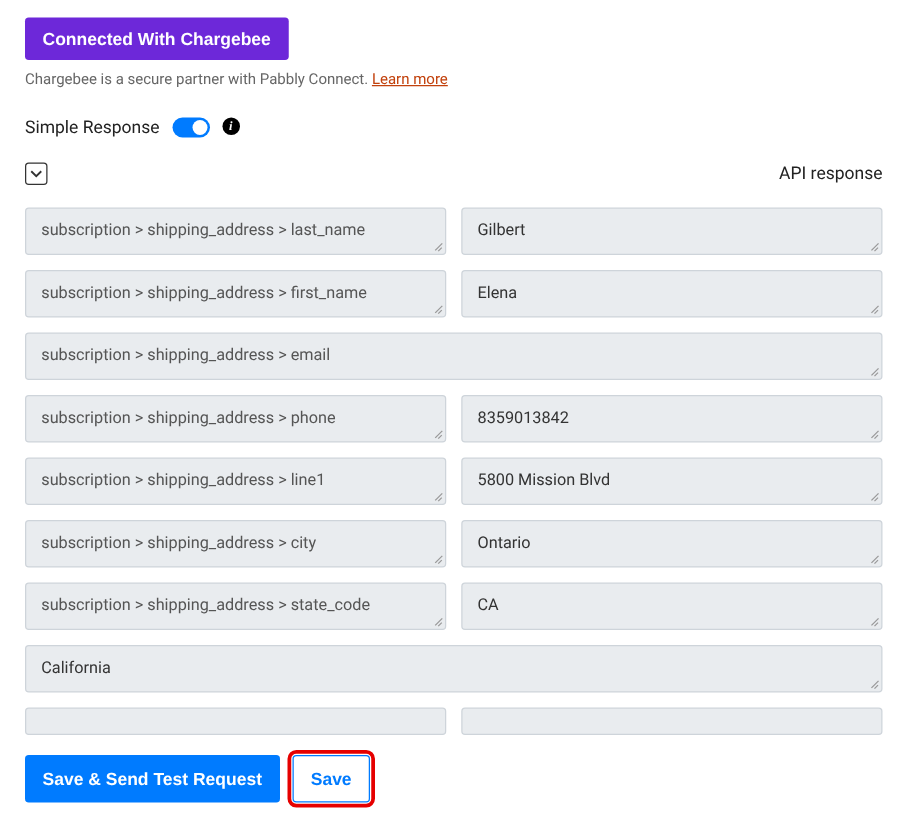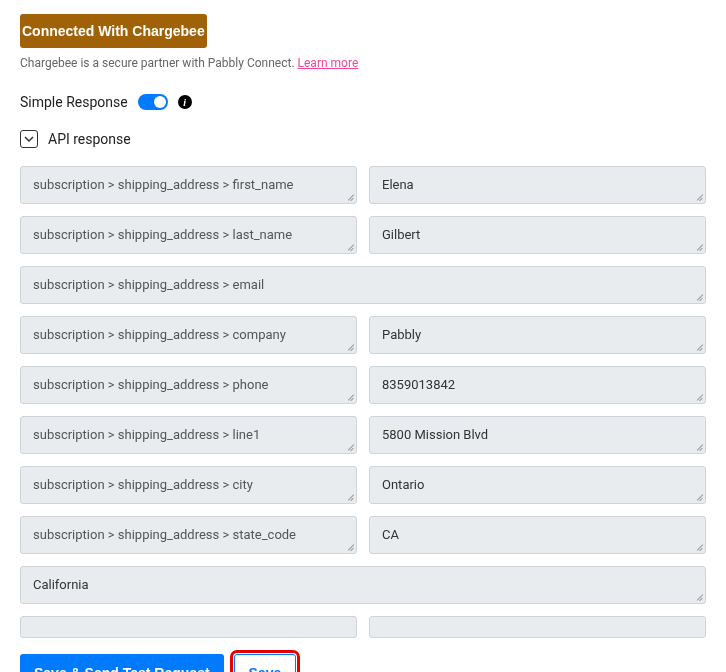--- a/index.html
+++ b/index.html
@@ -6,41 +6,41 @@
     body {
       font-family: -apple-system, BlinkMacSystemFont, "Segoe UI", Roboto, sans-serif;
       background: #fff;
       width: 726px;
       height: 672px;
       padding: 14px 20px;
       color: #333;
       overflow: hidden;
     }
     .connected-btn {
-      background: #a16207;
+      background: #6d28d9;
       color: #fff;
       border: none;
       border-radius: 3px;
-      padding: 9px 2px;
+      padding: 9px 14px;
       font-size: 14px;
       font-weight: 600;
       cursor: pointer;
       margin-bottom: 8px;
     }
     .partner-note {
       font-size: 12px;
       color: #666;
       margin-bottom: 24px;
     }
     .partner-note a {
-      color: #ec4899;
+      color: #c2410c;
     }
     .simple-response-row {
       display: flex;
-      align-items: center;
+      align-items: flex-start;
       gap: 10px;
       margin-bottom: 20px;
       font-size: 14px;
       color: #222;
     }
     .toggle {
       position: relative;
       width: 30px;
       height: 16px;
       background: #007bff;
@@ -71,20 +71,21 @@
       font-style: italic;
       font-family: Georgia, serif;
     }
     .api-response-row {
       display: flex;
       align-items: center;
       gap: 10px;
       margin-bottom: 18px;
       font-size: 14px;
       color: #222;
+      justify-content: space-between;
     }
     .chevron-box {
       width: 18px;
       height: 18px;
       border: 1px solid #333;
       border-radius: 3px;
       display: flex;
       align-items: center;
       justify-content: center;
       cursor: pointer;
@@ -193,33 +194,29 @@
   <div class="chevron-box">
     <svg viewBox="0 0 10 10">
         <path d="M1 3 L5 7 L9 3" fill="none" stroke="#333" stroke-width="1.5"></path>
       </svg>
   </div>
   <span>API response</span>
 </div>
 
 <div class="fields">
   <div class="field-row">
+    <div class="field-key"><span>subscription &gt; shipping_address &gt; last_name</span><div class="resize-handle"></div></div>
+    <div class="field-value"><span>Gilbert</span><div class="resize-handle"></div></div>
+  </div>
+  <div class="field-row">
     <div class="field-key"><span>subscription &gt; shipping_address &gt; first_name</span><div class="resize-handle"></div></div>
     <div class="field-value"><span>Elena</span><div class="resize-handle"></div></div>
   </div>
   <div class="field-row">
-    <div class="field-key"><span>subscription &gt; shipping_address &gt; last_name</span><div class="resize-handle"></div></div>
-    <div class="field-value"><span>Gilbert</span><div class="resize-handle"></div></div>
-  </div>
-  <div class="field-row">
     <div class="field-key"><span>subscription &gt; shipping_address &gt; email</span><div class="resize-handle"></div></div>
-  </div>
-  <div class="field-row">
-    <div class="field-key"><span>subscription &gt; shipping_address &gt; company</span><div class="resize-handle"></div></div>
-    <div class="field-value"><span>Pabbly</span><div class="resize-handle"></div></div>
   </div>
   <div class="field-row">
     <div class="field-key"><span>subscription &gt; shipping_address &gt; phone</span><div class="resize-handle"></div></div>
     <div class="field-value"><span>8359013842</span><div class="resize-handle"></div></div>
   </div>
   <div class="field-row">
     <div class="field-key"><span>subscription &gt; shipping_address &gt; line1</span><div class="resize-handle"></div></div>
     <div class="field-value"><span>5800 Mission Blvd</span><div class="resize-handle"></div></div>
   </div>
   <div class="field-row">

